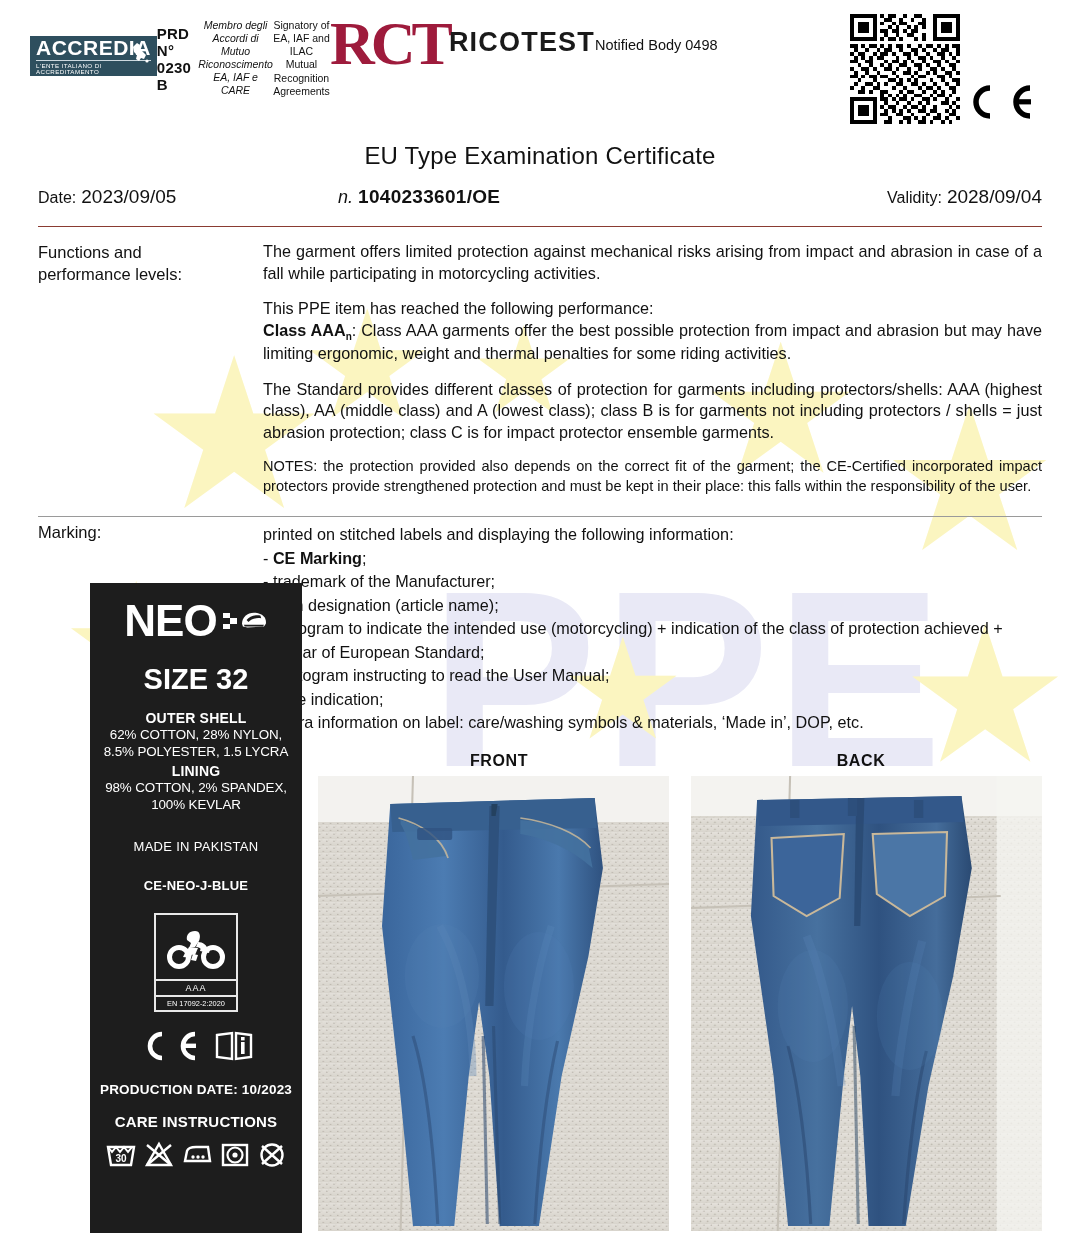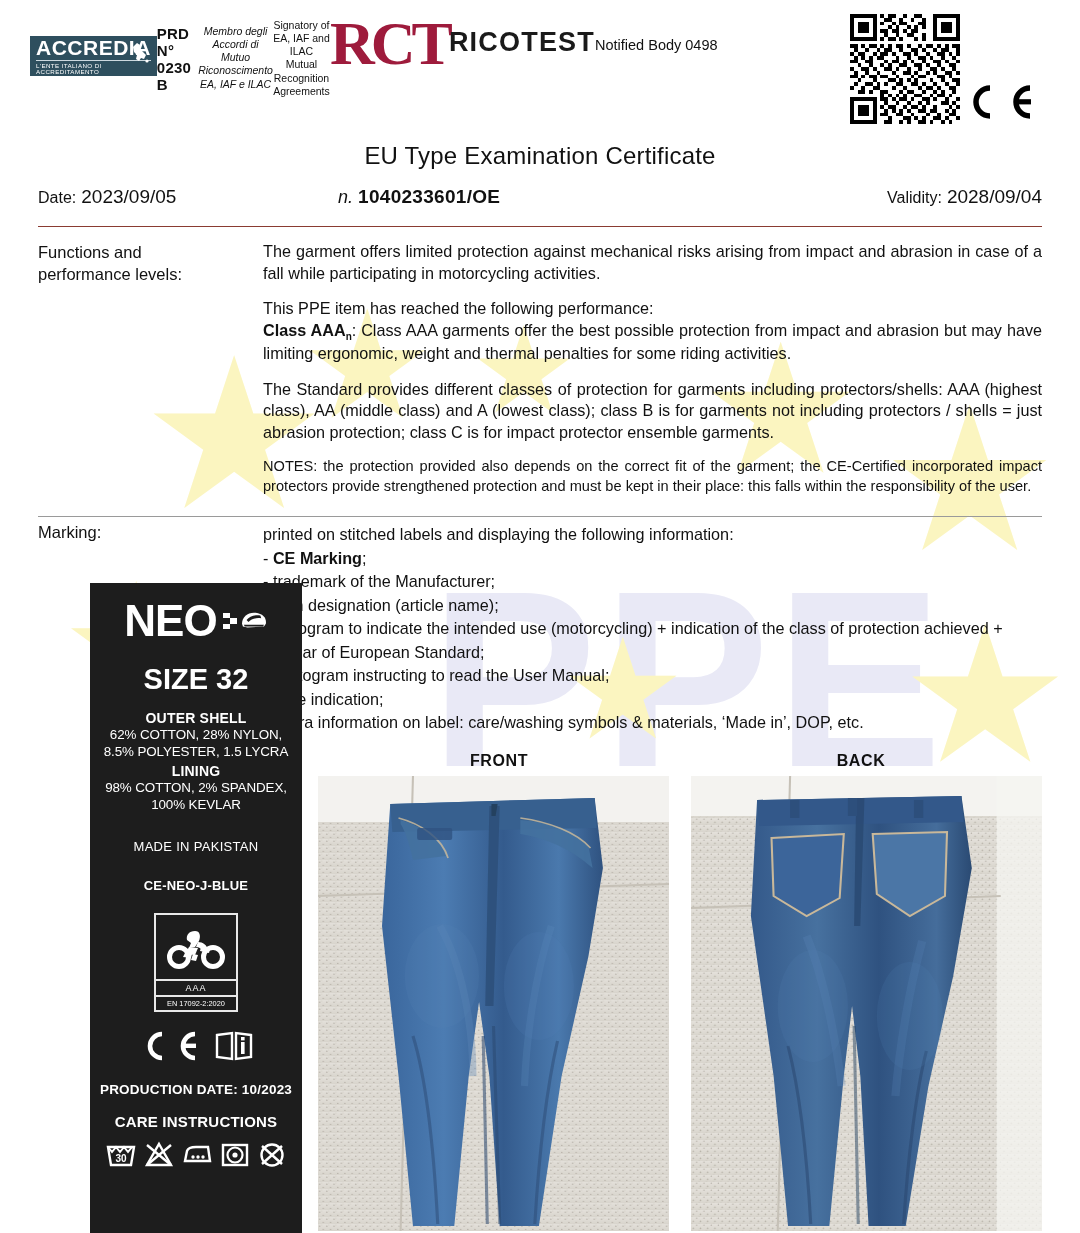--- a/index.html
+++ b/index.html
@@ -139,21 +139,21 @@
             <path d="M7 1 L10 3 L9 7 L12 9 L16 13 L14 17 L11 16 L9 19 L6 17 L7 13 L4 10 L3 5 Z" fill="#ffffff"></path>
             <circle cx="17" cy="19" r="1.6" fill="#ffffff"></circle>
           </svg>
         </div>
         <div class="accredia-word">ACCREDIA</div>
         <div class="accredia-sub">L'ENTE ITALIANO DI ACCREDITAMENTO</div>
       </div>
       <div class="prd">PRD N° 0230 B</div>
       <div class="it-line">
         <div>Membro degli Accordi di Mutuo</div>
-        <div>Riconoscimento EA, IAF e ILAC</div>
+        <div>Riconoscimento EA, IAF e CARE</div>
       </div>
       <div class="en-line">
         <div>Signatory of EA, IAF and ILAC</div>
         <div>Mutual Recognition Agreements</div>
       </div>
     </div>
 
     <div class="hdr-col hdr-mid">
       <div class="rct-logo">RCT</div>
       <div class="ricotest">RICOTEST</div>

